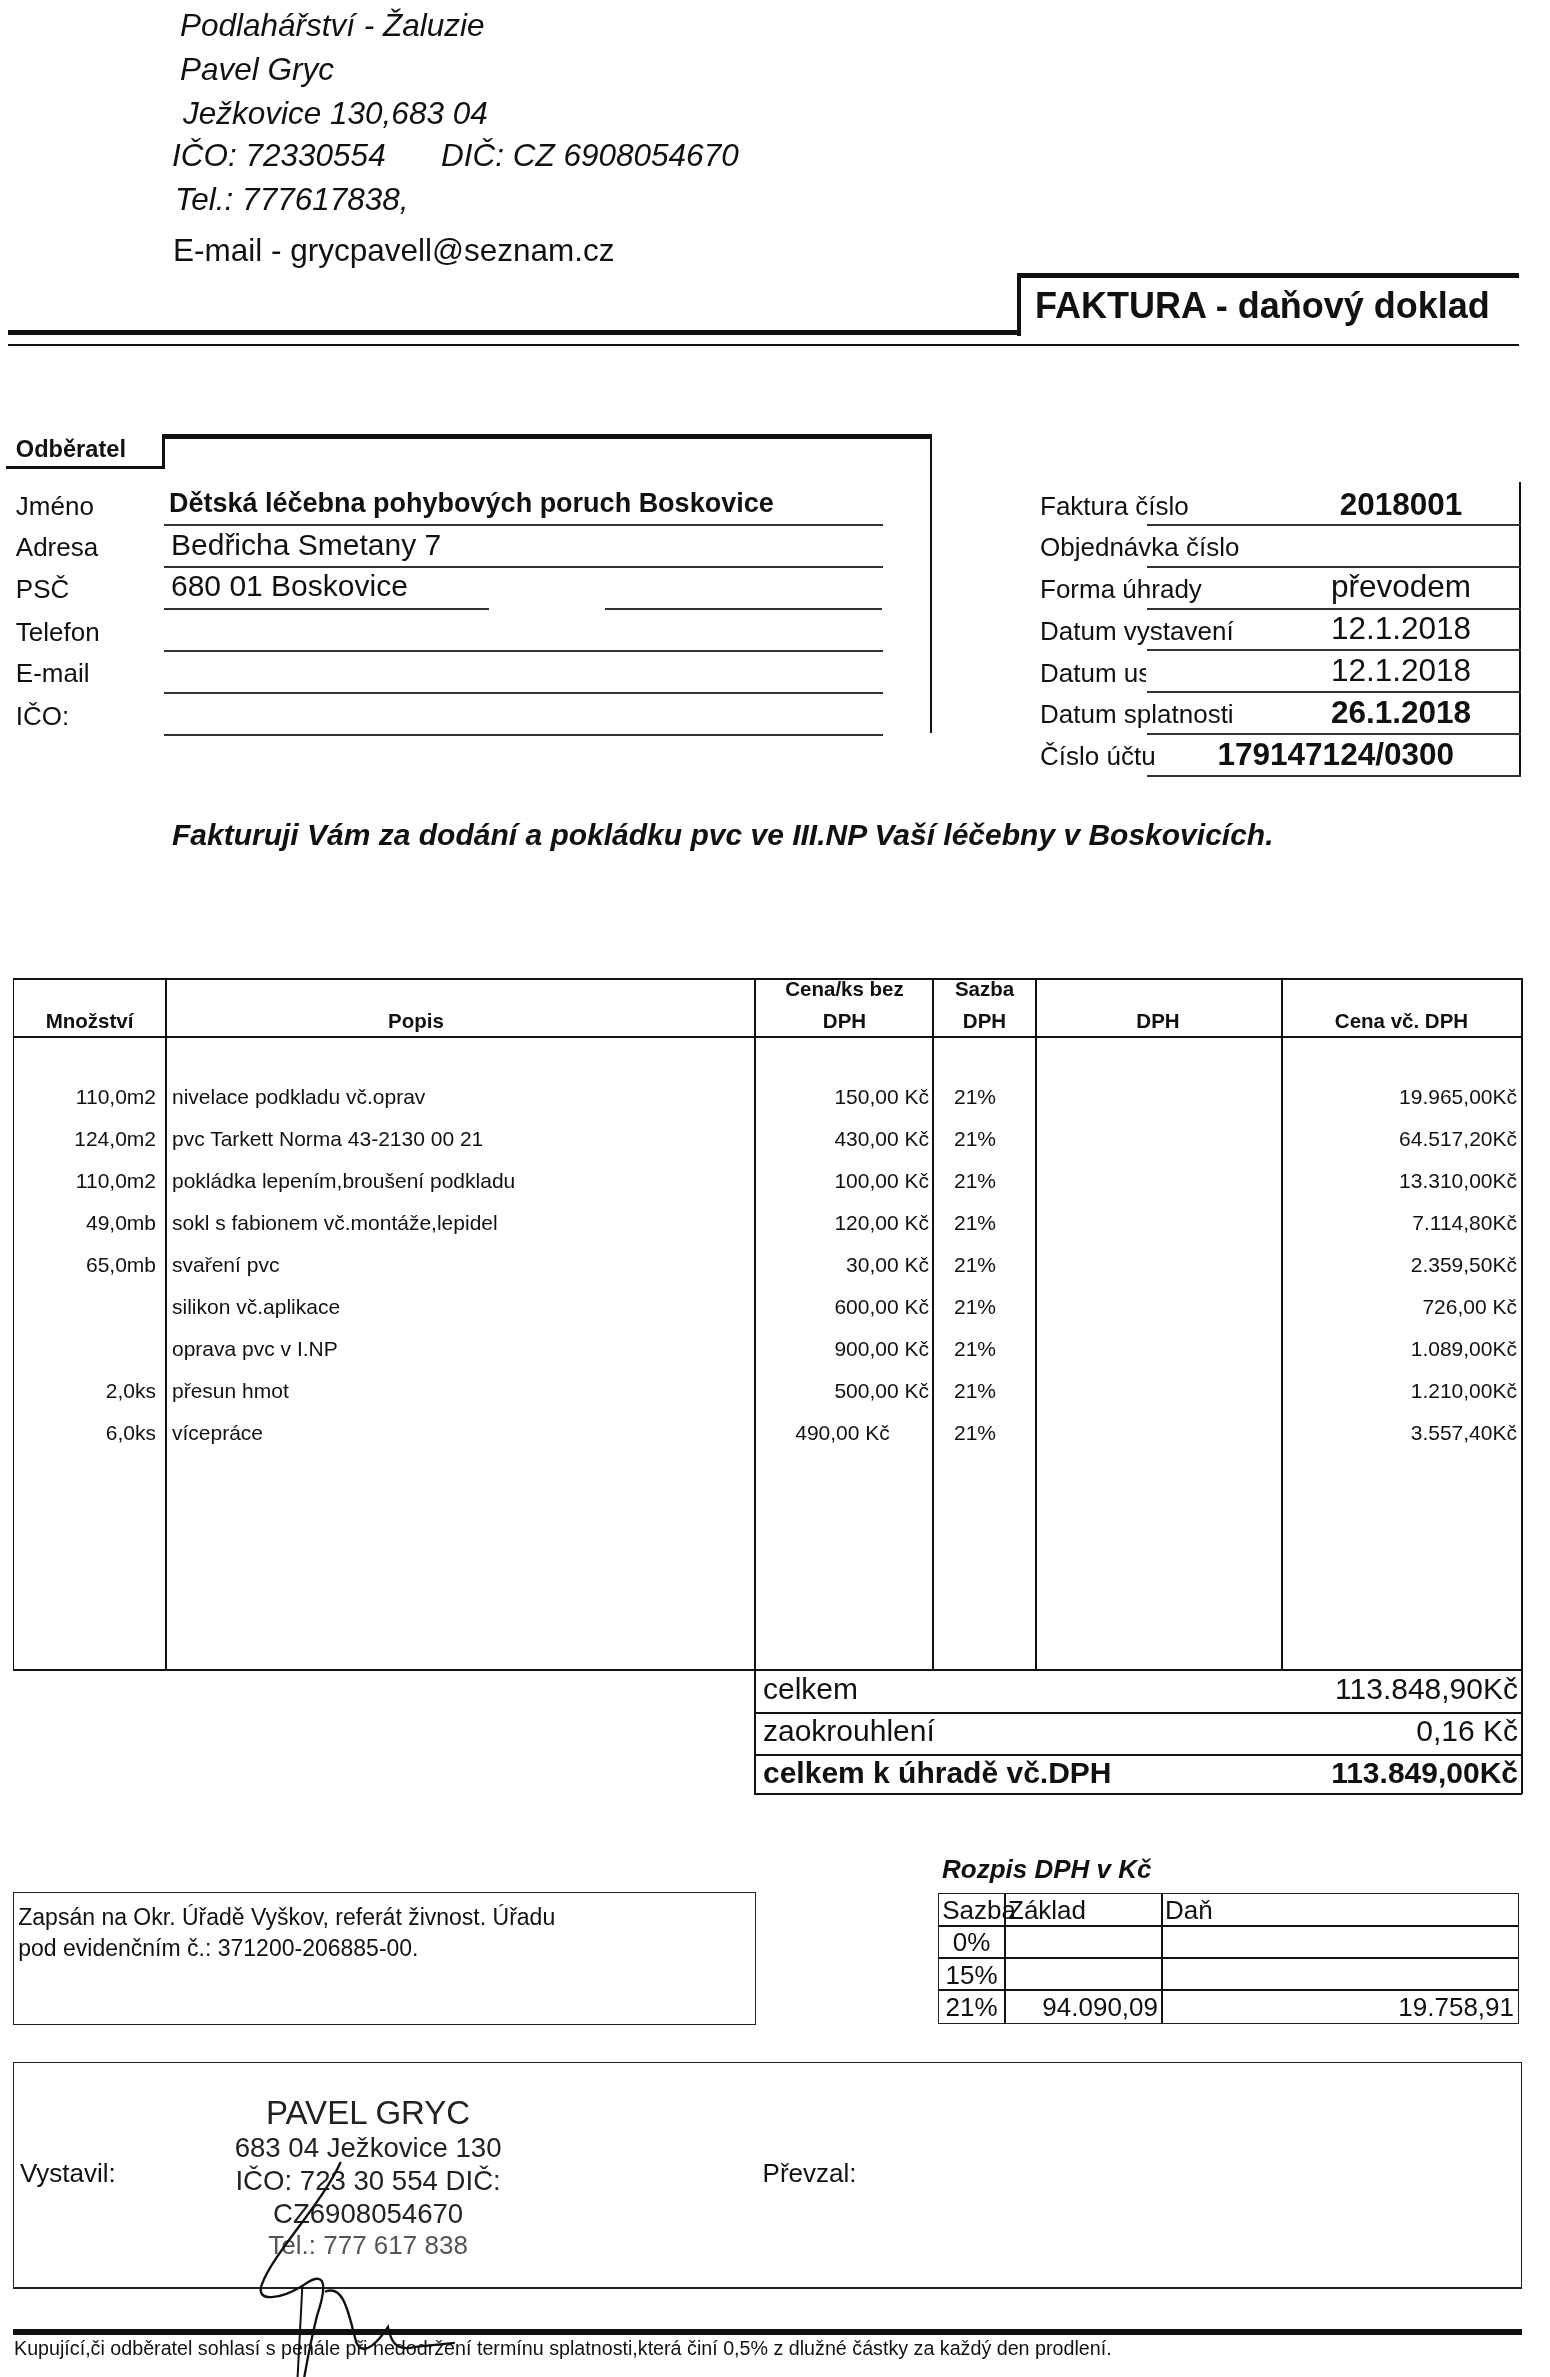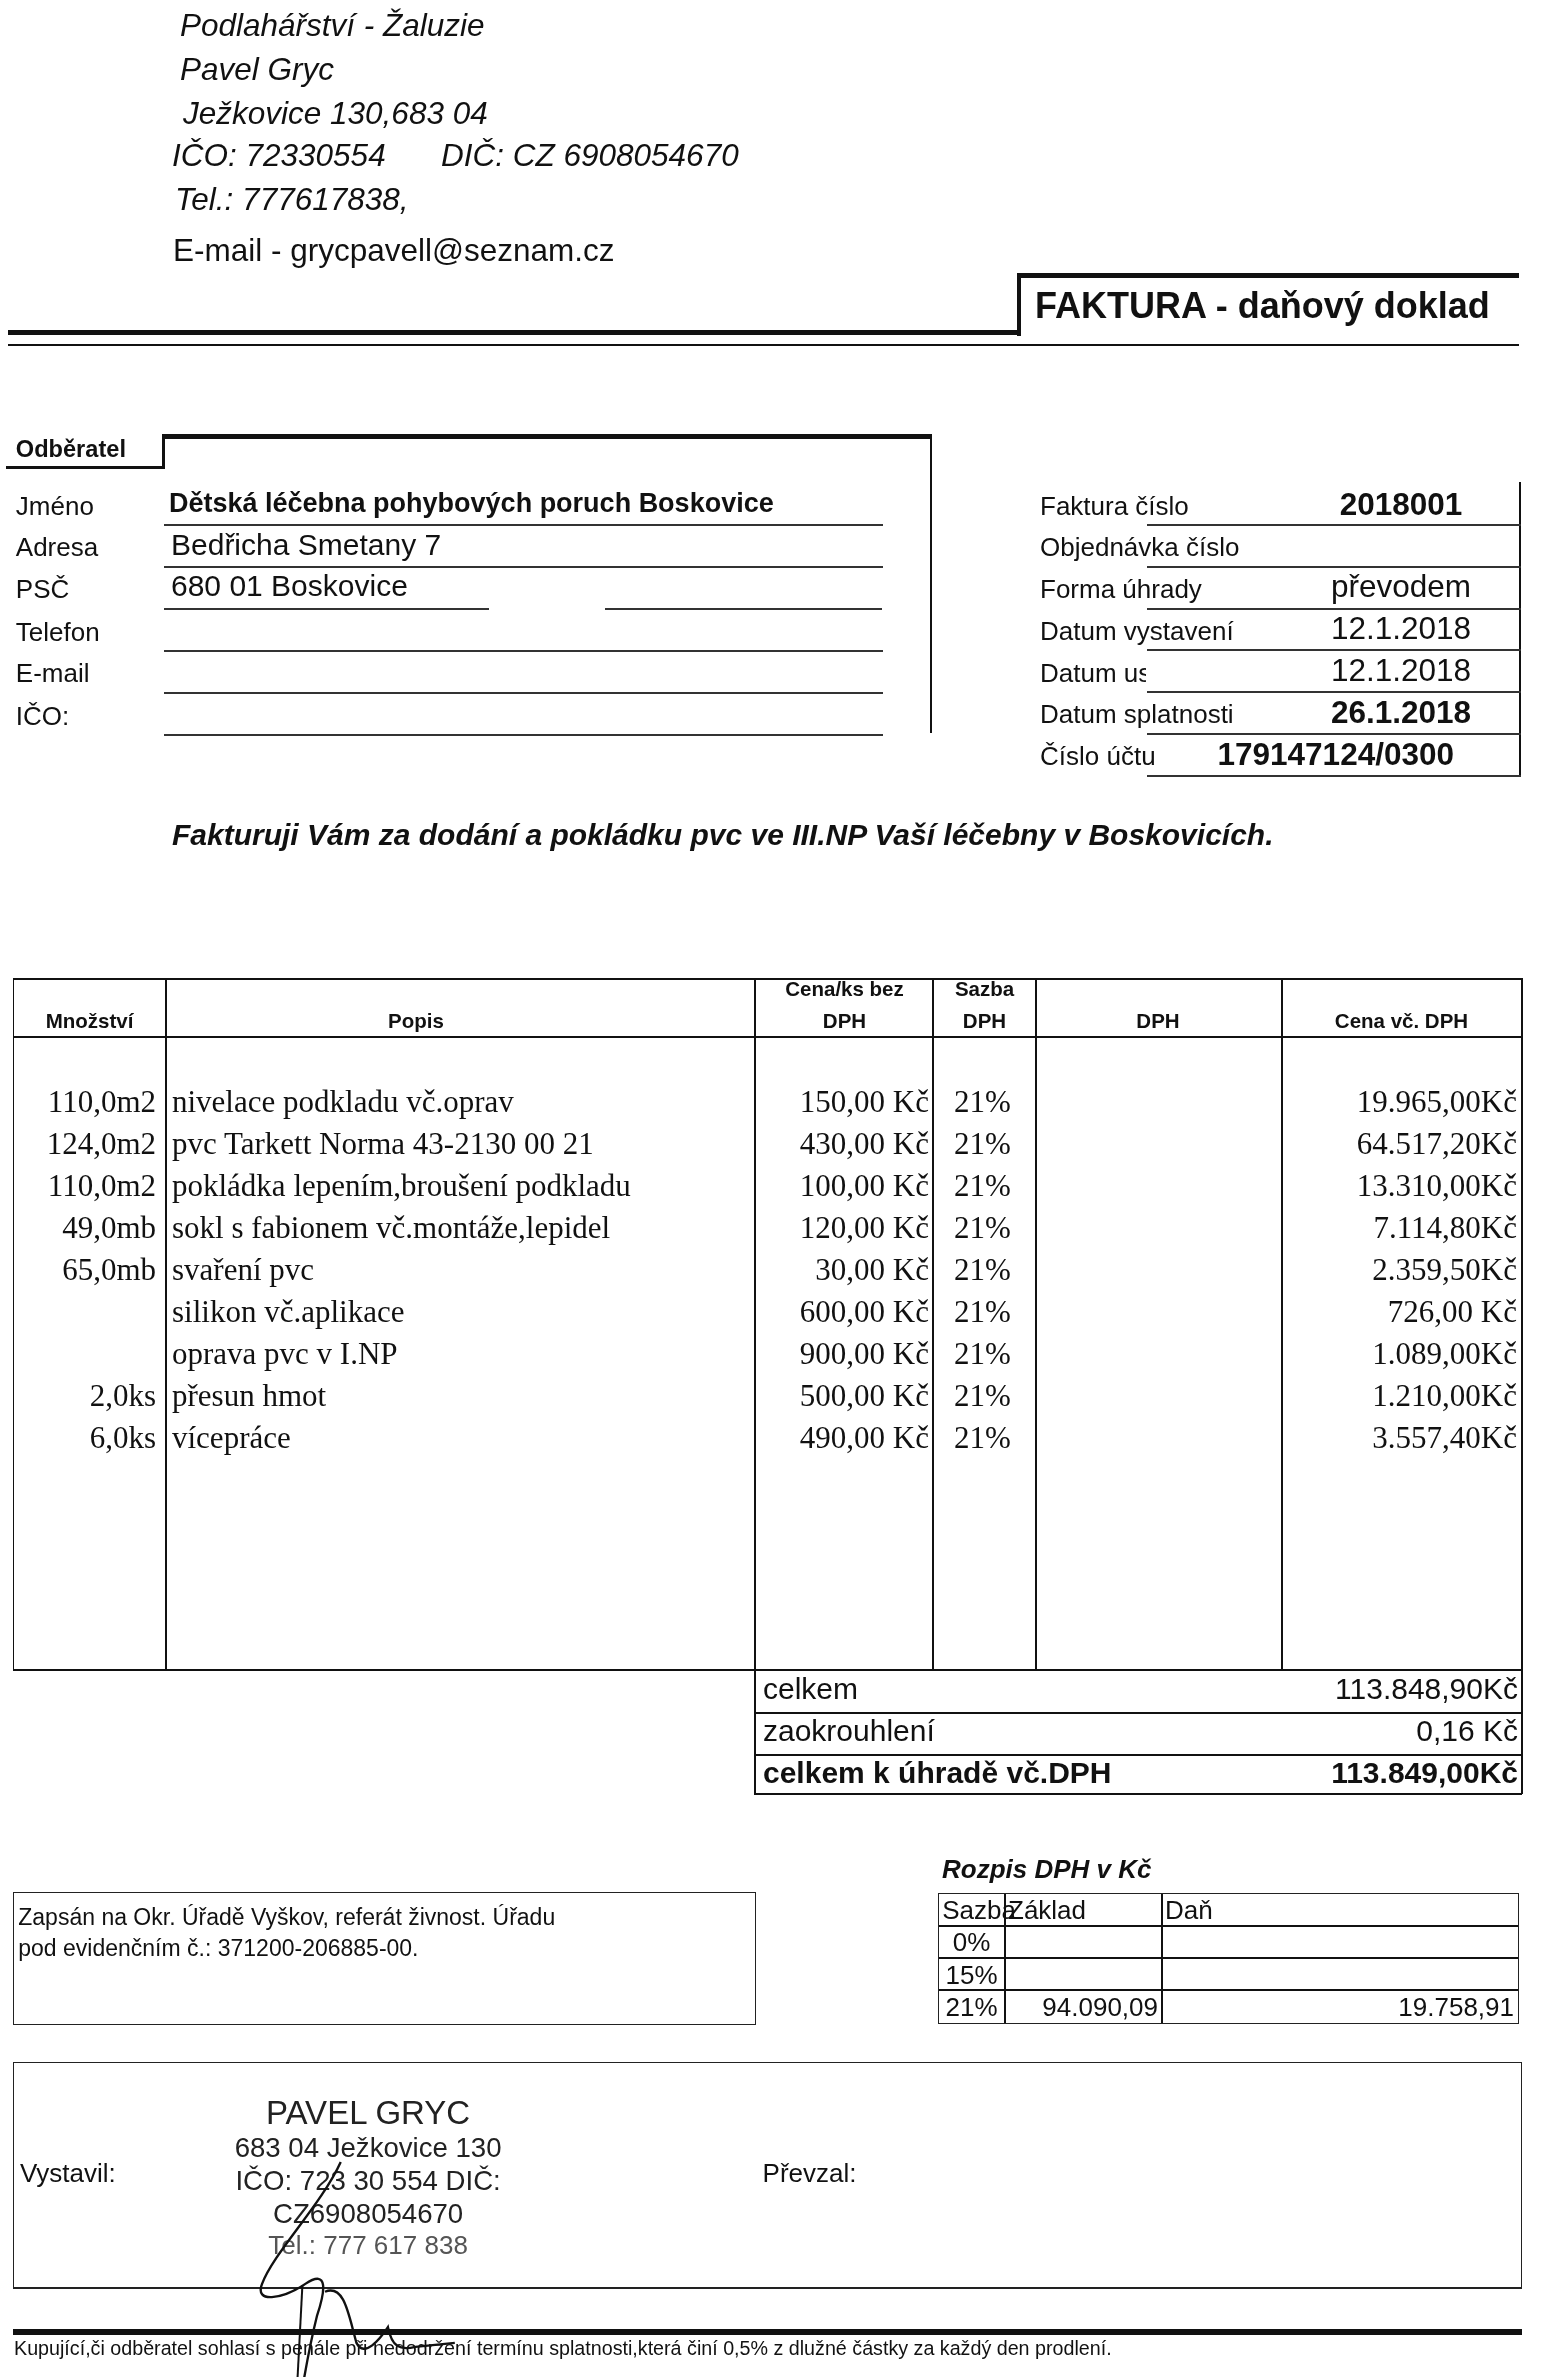--- a/index.html
+++ b/index.html
@@ -12,21 +12,21 @@
   .vr{position:absolute;background:#111;}
   .txt{position:absolute;white-space:nowrap;line-height:1;}
   
   .sup{font-size:31.5px;font-style:italic;}
   
   .lbl{font-size:26px;}
   .val{font-size:30px;}
   .thin{height:1.6px;background:#333;position:absolute;}
   
   .th{font-size:20.5px;font-weight:bold;text-align:center;line-height:30px;}
-  .cell{font-size:31px;position:absolute;white-space:nowrap;line-height:1;font-family:Liberation Serif, serif;}
+  .cell{font-size:21px;position:absolute;white-space:nowrap;line-height:1;}
   .r{text-align:right;}
   .c{text-align:center;}
   
   .small{font-size:23px;}
   .vat{font-size:26px;}
   .stamp{font-family:"Liberation Sans",sans-serif;color:#222;text-align:center;}
 </style>
 </head>
 <body>
 
@@ -177,21 +177,21 @@
       <div class="cell r" style="left:1036px;width:236px;top:1338px;"></div>
       <div class="cell r" style="left:1282px;width:235px;top:1338px;">1.089,00Kč</div>
       <div class="cell r" style="left:14px;width:142px;top:1380px;">2,0ks</div>
       <div class="cell " style="left:172px;top:1380px;">přesun hmot</div>
       <div class="cell r" style="left:756px;width:173px;top:1380px;">500,00 Kč</div>
       <div class="cell " style="left:954px;top:1380px;">21%</div>
       <div class="cell r" style="left:1036px;width:236px;top:1380px;"></div>
       <div class="cell r" style="left:1282px;width:235px;top:1380px;">1.210,00Kč</div>
       <div class="cell r" style="left:14px;width:142px;top:1422px;">6,0ks</div>
       <div class="cell " style="left:172px;top:1422px;">vícepráce</div>
-      <div class="cell r" style="left:756px;width:173px;top:1422px;">490,00 Kč</div>
+      <div class="cell r" style="left:756px;width:173px;top:1422px;text-align:center;">490,00 Kč</div>
       <div class="cell " style="left:954px;top:1422px;">21%</div>
       <div class="cell r" style="left:1036px;width:236px;top:1422px;"></div>
       <div class="cell r" style="left:1282px;width:235px;top:1422px;">3.557,40Kč</div>
     </div>
 </div>
 
 <div>
   <div class="hr" style="left:754px;top:1712px;width:768px;height:1.6px;"></div>
   <div class="hr" style="left:754px;top:1754px;width:768px;height:1.6px;"></div>
   <div class="hr" style="left:754px;top:1793px;width:768px;height:2.4px;"></div>

